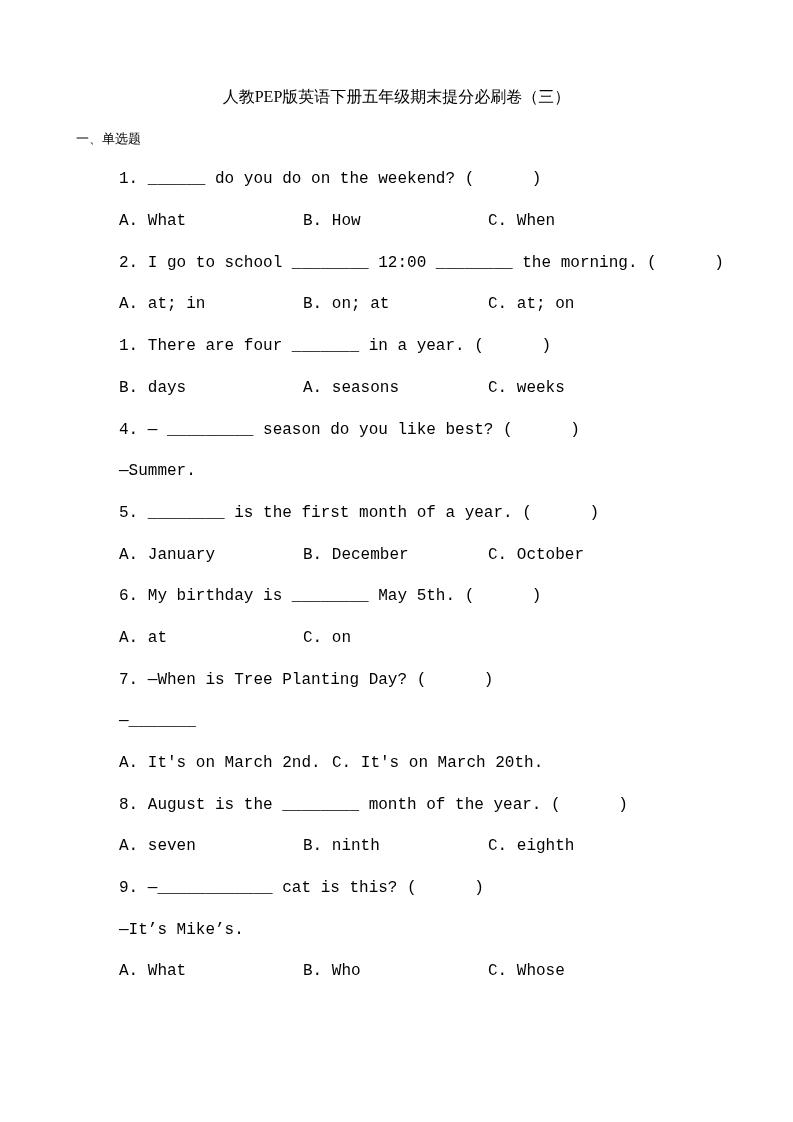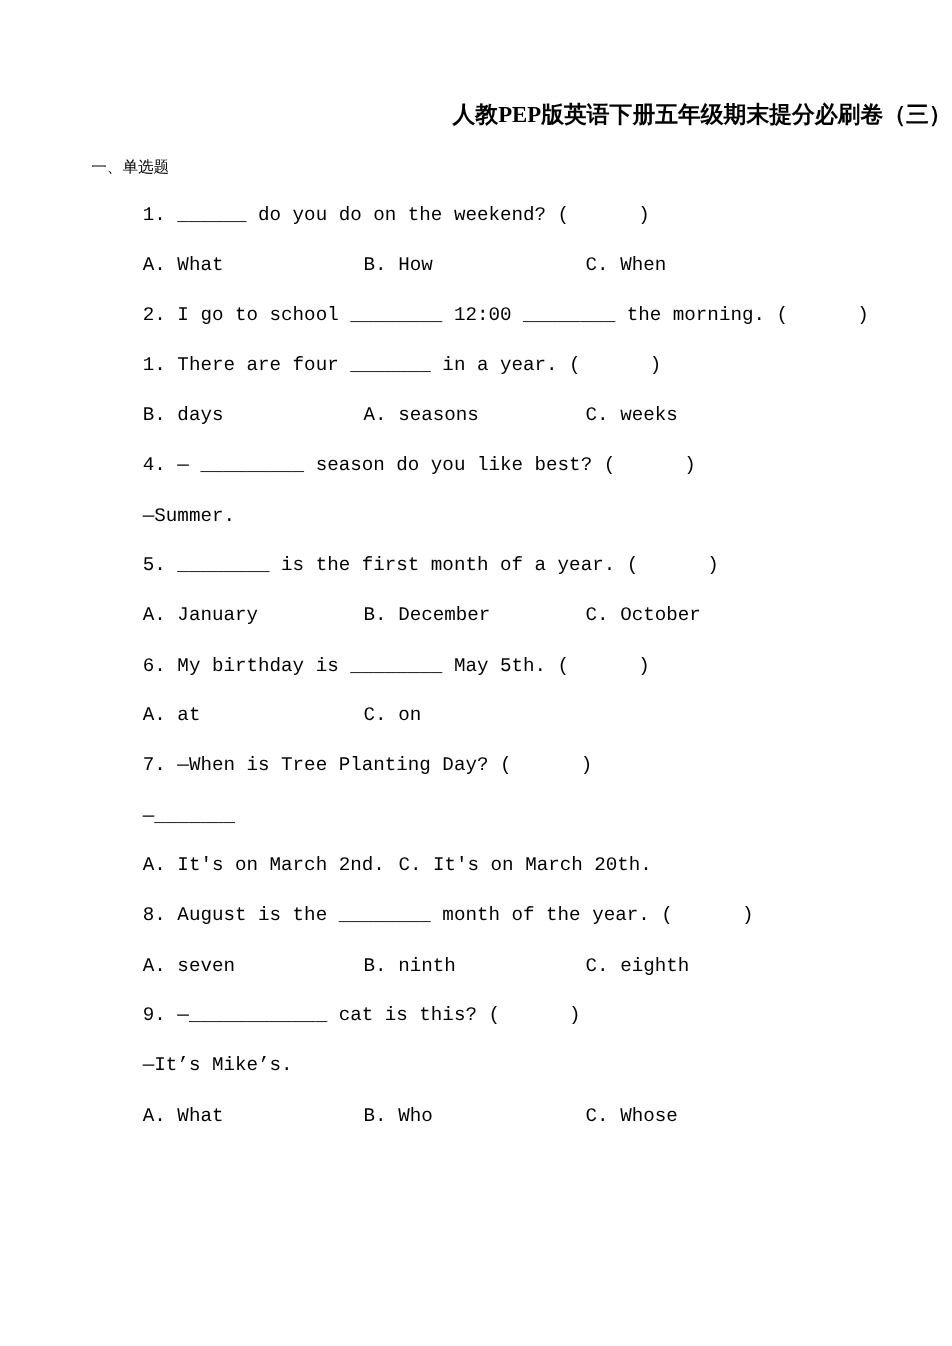--- a/index.html
+++ b/index.html
@@ -22,24 +22,24 @@
   .line {
     height: 41.7px;
     line-height: 41.7px;
     padding-left: 119px;
     white-space: pre;
     box-sizing: border-box;
   }
   .title-line {
     height: 41.7px;
     line-height: 41.7px;
-    text-align: right;
+    text-align: center;
     font-family: "Liberation Serif", "DejaVu Serif", serif;
-    font-size: 19px;
-    font-weight: bold;
+    font-size: 16px;
+    font-weight: normal;
     white-space: pre;
   }
   .section-line {
     height: 41.7px;
     line-height: 41.7px;
     padding-left: 76px;
     font-family: "Liberation Serif", "DejaVu Serif", serif;
     font-size: 13px;
     white-space: pre;
     box-sizing: border-box;
@@ -65,20 +65,25 @@
   <div class="section-line">一、单选题</div>
 
   <div class="line">1. ______ do you do on the weekend? (      )</div>
   <div class="line options">
     <span class="opt">A. What</span>
     <span class="opt">B. How</span>
     <span class="opt">C. When</span>
   </div>
 
   <div class="line">2. I go to school ________ 12:00 ________ the morning. (      )</div>
+  <div class="line options">
+    <span class="opt">A. at; in</span>
+    <span class="opt">B. on; at</span>
+    <span class="opt">C. at; on</span>
+  </div>
 
   <div class="line">1. There are four _______ in a year. (      )</div>
   <div class="line options">
     <span class="opt">B. days</span>
     <span class="opt">A. seasons</span>
     <span class="opt">C. weeks</span>
   </div>
 
   <div class="line">4. — _________ season do you like best? (      )</div>
   <div class="line">—Summer.</div>

